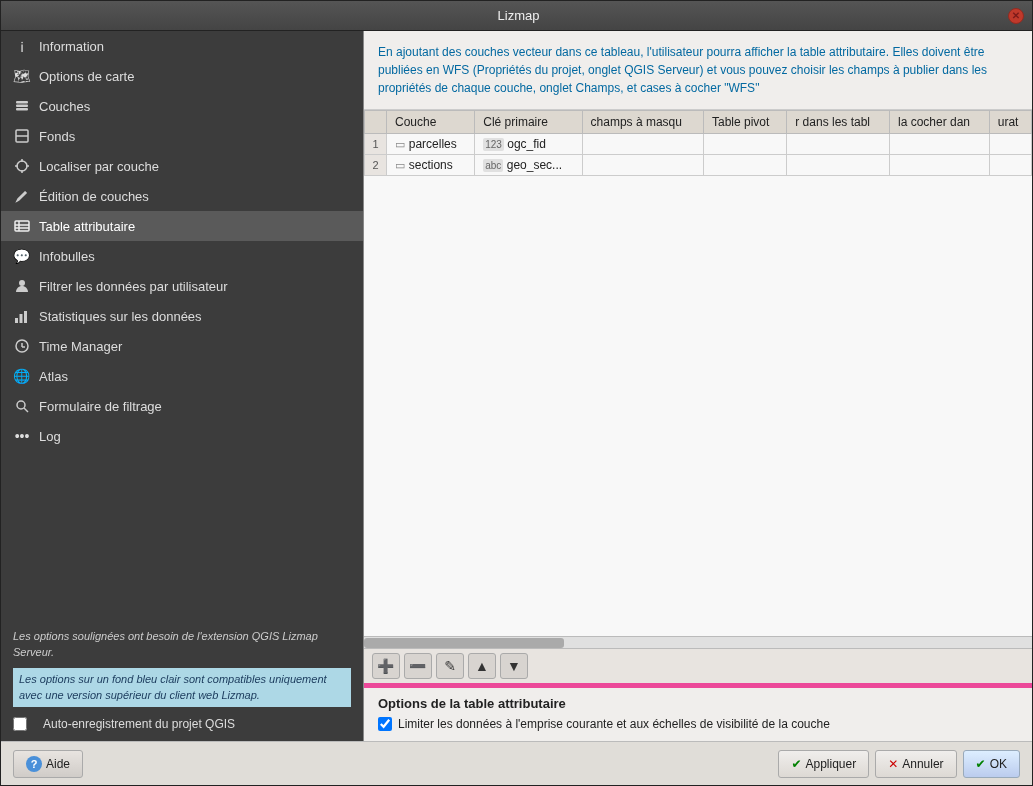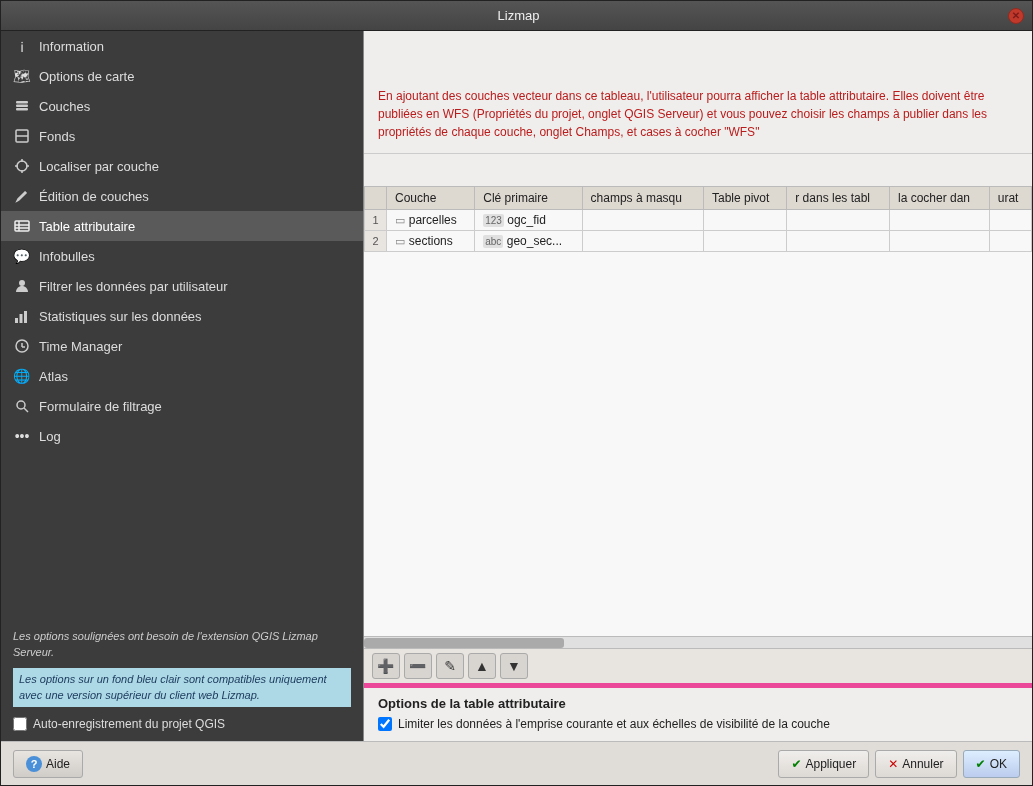--- a/index.html
+++ b/index.html
@@ -106,46 +106,44 @@
       background: #add8e6;
       color: #1a3a5c;
       font-style: italic;
       padding: 4px 6px;
       line-height: 1.4;
       margin-bottom: 10px;
     }
     .sidebar-footer .checkbox-row {
       display: flex;
       align-items: center;
-      gap: 6px;
+      gap: 16px;
       color: #ddd;
       font-size: 12px;
     }
     .right-panel {
       flex: 1;
       background: #f0eeec;
       display: flex;
       flex-direction: column;
       border-left: 1px solid #888;
     }
     .description {
       padding: 12px 14px;
       font-size: 12px;
-      color: #b91c1c;
+      color: #0369a1;
       line-height: 1.5;
       border-bottom: 1px solid #ccc;
       background: #f0eeec;
-      margin-top: 44px;
     }
     .table-area {
       flex: 1;
       overflow: auto;
       background: #f8f8f8;
       position: relative;
-      margin-top: 32px;
     }
     .attr-table {
       width: 100%;
       border-collapse: collapse;
       font-size: 12px;
     }
     .attr-table thead tr {
       background: #e8e4e0;
     }
     .attr-table th {

